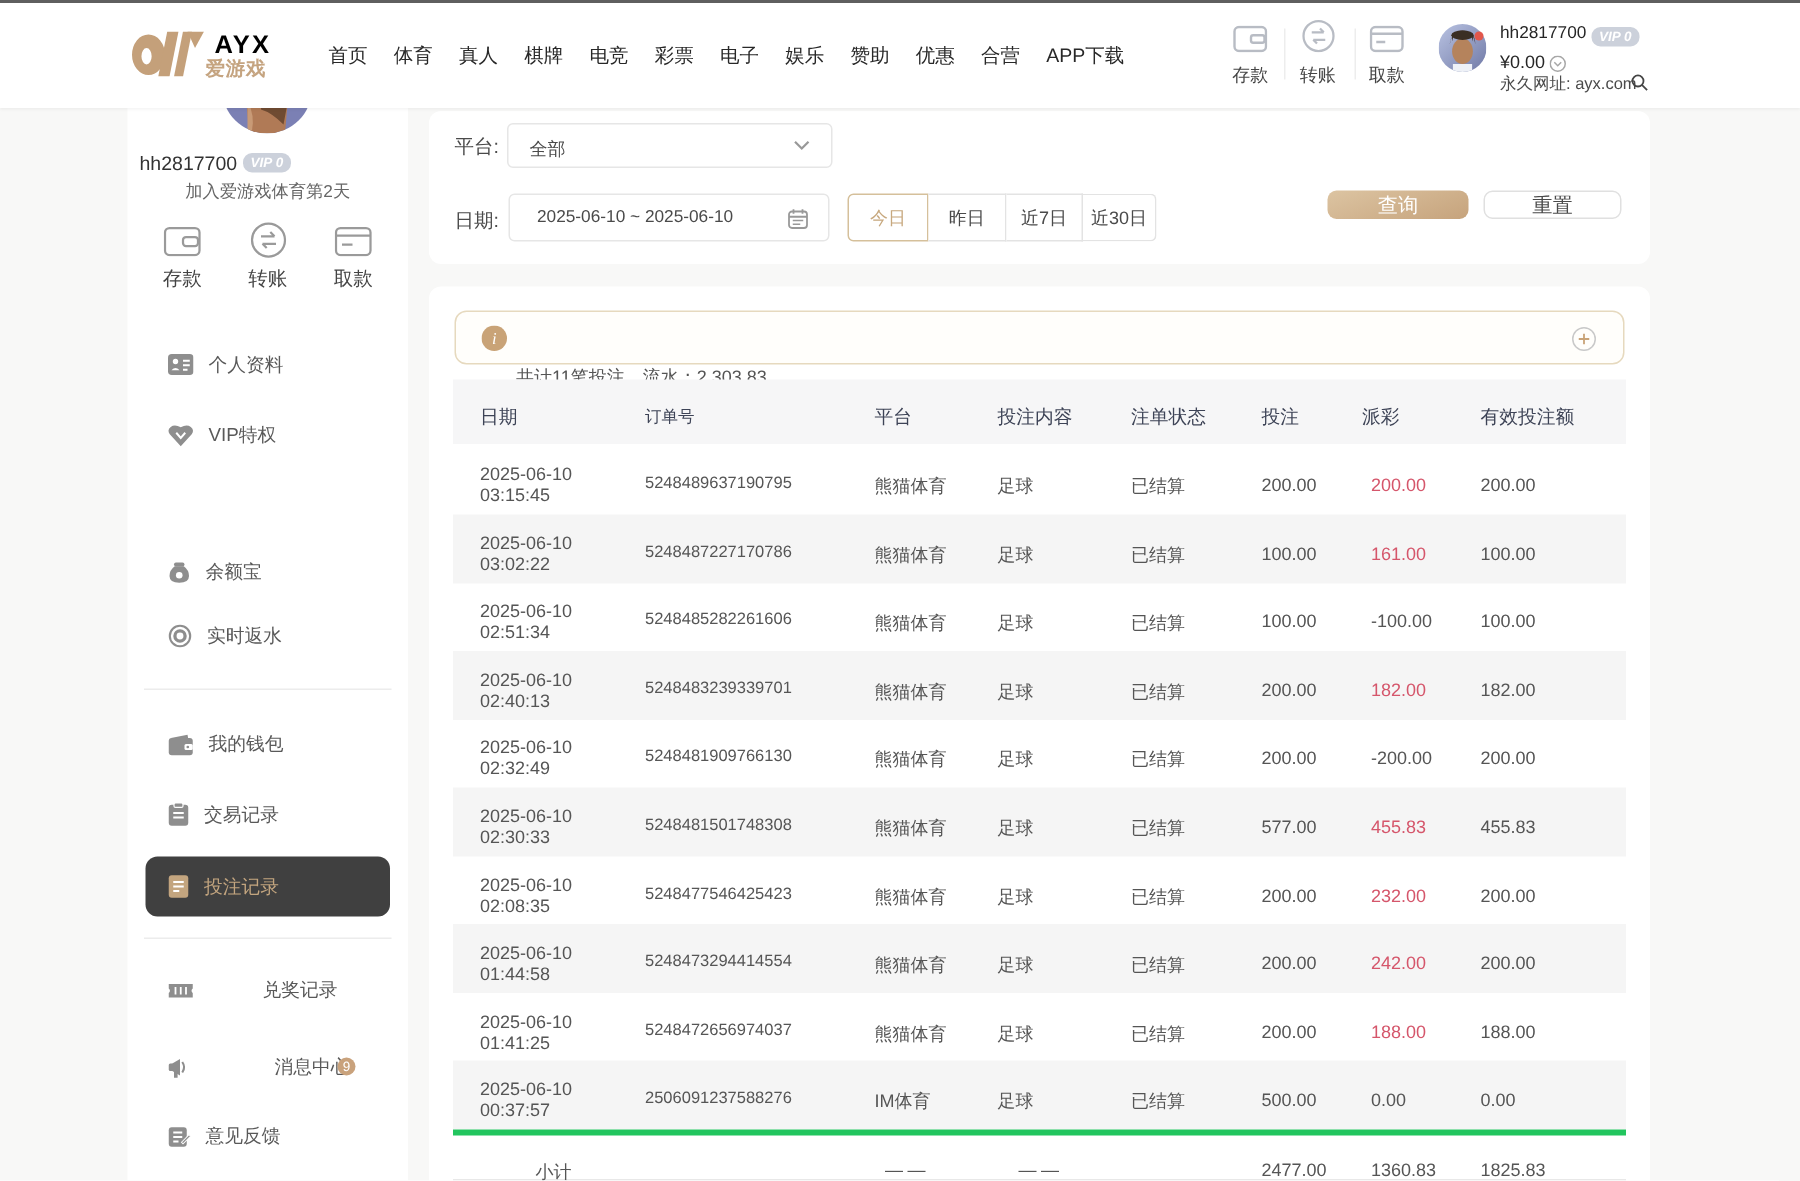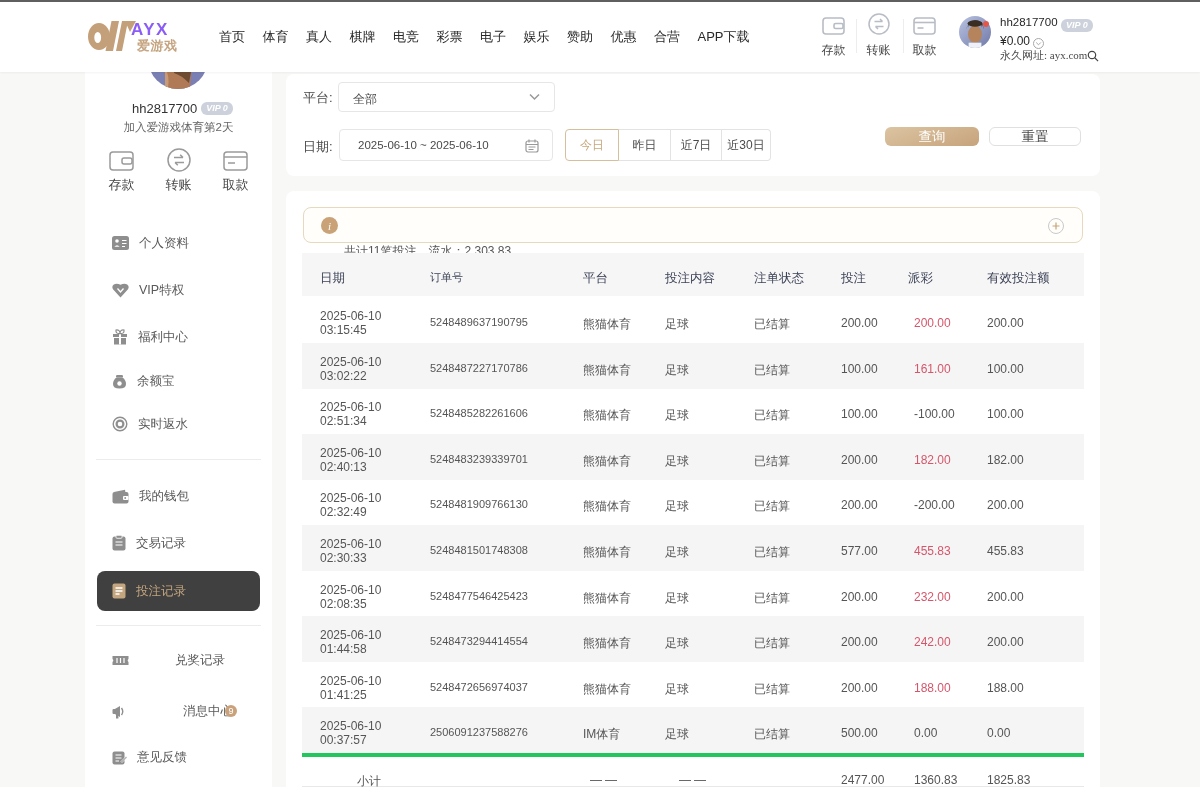--- a/index.html
+++ b/index.html
@@ -12,21 +12,21 @@
 #nav { position:absolute; left:219px; top:0; height:72px; display:flex; align-items:center; gap:17.5px; padding-top:2px; }
 #nav span { font-size:13px; color:#282828; white-space:nowrap; }
 .hop { position:absolute; top:0; width:47px; text-align:center; }
 .hop .ic { height:35px; display:flex; align-items:flex-end; justify-content:center; }
 .hop .lb { font-size:12px; color:#454545; margin-top:7px; }
 .hsep { position:absolute; top:19px; width:1px; height:34px; background:#ededed; }
 
 
 #sidebar { position:absolute; left:85px; top:72px; width:187px; height:715px; background:#fff; z-index:5; }
 #side-avatar { position:absolute; left:148px; top:29px; width:60px; height:60px; border-radius:50%; overflow:hidden; z-index:6; }
-.sname { position:absolute; top:29px; left:0; width:187px; text-align:center; font-size:13px; color:#333; padding-left:8px; }
+.sname { position:absolute; top:29px; left:0; width:187px; text-align:left; font-size:13px; color:#333; padding-left:8px; }
 .sjoin { position:absolute; top:48px; left:0; width:187px; text-align:center; font-size:11.5px; color:#666; }
 .sops { position:absolute; top:79px; left:0; width:187px; display:flex; justify-content:center; gap:31px; }
 .sop { text-align:center; }
 .sop .lb { font-size:13px; color:#444; margin-top:1px; }
 .vipb { display:inline-block; background:#ccd1db; color:#fff; font-size:9px; font-weight:bold; font-style:italic; border-radius:6px; padding:1.5px 5px; vertical-align:2px; }
 .menu-item { position:absolute; left:12px; width:163px; height:40px; display:flex; align-items:center; font-size:12.5px; color:#595959; }
 .menu-item svg { margin-left:15px; margin-right:10px; flex:none; }
 .menu-item.active { background:#404040; border-radius:8px; color:#c3a57f; }
 .sdiv { position:absolute; left:11px; width:165px; height:1px; background:#ececec; }
 .badge9 { position:absolute; left:128px; top:0; width:12px; height:12px; background:#c9a27c; border-radius:50%; color:#fff; font-size:9px; text-align:center; line-height:12px; }
@@ -68,21 +68,21 @@
   <div class="abs" style="left:88px; top:21px;">
     <svg width="48" height="30" viewBox="0 0 48 30">
       <g fill="#c4a07a">
         <path d="M 0 15.5 A 11 13.5 0 1 0 22 15.5 A 11 13.5 0 1 0 0 15.5 Z M 6.3 16.5 A 3.4 5.5 0 1 0 13.1 16.5 A 3.4 5.5 0 1 0 6.3 16.5 Z" fill-rule="evenodd"></path>
         <path d="M23.5 0 L31 0 L25 30 L17.5 30 Z"></path>
         <path d="M34 0 L40 0 L34 30 L28 30 Z"></path>
         <path d="M37 0 L48 0 L42 11 Z"></path>
       </g>
     </svg>
   </div>
-  <div class="abs" style="left:131px; top:20px; color:#8b5cf6; font-weight:bold; font-size:17px; letter-spacing:1.5px;">AYX</div>
+  <div class="abs" style="left:143px; top:20px; color:#000000; font-weight:bold; font-size:17px; letter-spacing:1.5px;">AYX</div>
   <div class="abs" style="left:137px; top:37px; color:#c5a480; font-weight:bold; font-size:13px; letter-spacing:0.5px;">爱游戏</div>
 
   <div id="nav">
     <span>首页</span>
       <span>体育</span>
       <span>真人</span>
       <span>棋牌</span>
       <span>电竞</span>
       <span>彩票</span>
       <span>电子</span>
@@ -142,21 +142,21 @@
   </div>
   <div class="abs" style="left:983px; top:21px; width:6px; height:6px; background:#e2574c; border-radius:50%;"></div>
 
   <div class="abs" style="left:1000px; top:16px; font-size:11.5px; color:#262626;">hh2817700</div>
   <div class="abs" style="left:1061px; top:16px;"><span class="vipb">VIP 0</span></div>
   <div class="abs" style="left:1000px; top:34px; font-size:12px; color:#262626;">¥0.00</div>
   <div class="abs" style="left:1033px; top:35px;"><svg width="11" height="11" viewBox="0 0 11 11" fill="none" stroke="#a7a7a7" stroke-width="1">
         <circle cx="5.5" cy="5.5" r="5"></circle>
         <path d="M3.2 4.5 L5.5 6.8 L7.8 4.5"></path>
       </svg></div>
-  <div class="abs" style="left:1000px; top:48px; font-size:11px; color:#4a4a4a;font-family:Liberation Serif, serif;">永久网址: ayx.com</div>
+  <div class="abs" style="left:1000px; top:48px; font-size:11px; color:#4a4a4a;">永久网址: ayx.com</div>
   <div class="abs" style="left:1087px; top:48px;"><svg width="12" height="12" viewBox="0 0 13 13" fill="none" stroke="#444" stroke-width="1.3">
         <circle cx="5.4" cy="5.4" r="4"></circle>
         <path d="M8.4 8.4 L12 12"></path>
       </svg></div>
 </div>
 
 <div id="side-avatar">
   <svg width="60" height="60" viewBox="0 0 60 60">
     <rect width="60" height="60" fill="#7b80b4"></rect>
     <rect x="0" y="0" width="60" height="39" fill="#4a3a22"></rect>
@@ -192,29 +192,20 @@
       </svg>
       <span>个人资料</span>
     </div>
     <div class="menu-item " style="top:198px;">
       <svg width="17" height="15" viewBox="0 0 17 15">
         <path d="M8.5 14.5 L1.2 6.5 Q-0.8 3.5 1.8 1.6 Q4.5 -0.3 8.5 1.8 Q12.5 -0.3 15.2 1.6 Q17.8 3.5 15.8 6.5 Z" fill="#8e8e8e"></path>
         <path d="M5.5 5.5 l3 3.5 3-3.5" stroke="#fff" fill="none" stroke-width="1.3"></path>
       </svg>
       <span>VIP特权</span>
     </div>
-    <div class="menu-item " style="top:245px;">
-      <svg width="16" height="16" viewBox="0 0 16 16">
-        <rect x="1" y="5" width="14" height="3" fill="#8e8e8e"></rect>
-        <rect x="2" y="9" width="12" height="6.5" fill="#8e8e8e"></rect>
-        <rect x="7" y="2" width="2" height="13.5" fill="#fff"></rect>
-        <path d="M4 1 Q8 0.5 8 4.5 Q3.5 5 4 1 Z M12 1 Q8 0.5 8 4.5 Q12.5 5 12 1 Z" fill="none" stroke="#8e8e8e" stroke-width="1.2"></path>
-      </svg>
-      <span>福利中心</span>
-    </div>
     <div class="menu-item " style="top:289px;">
       <svg width="15" height="16" viewBox="0 0 15 16">
         <path d="M4.5 4.5 Q1 7 1 11 Q1 15.5 7.5 15.5 Q14 15.5 14 11 Q14 7 10.5 4.5 Z" fill="#8e8e8e"></path>
         <rect x="4" y="2" width="7" height="2.6" rx="1.3" fill="#8e8e8e"></rect>
         <circle cx="7.5" cy="10.5" r="2.2" fill="#fff"></circle>
       </svg>
       <span>余额宝</span>
     </div>
     <div class="menu-item " style="top:332px;">
       <svg width="16" height="16" viewBox="0 0 16 16" fill="none" stroke="#8e8e8e">

